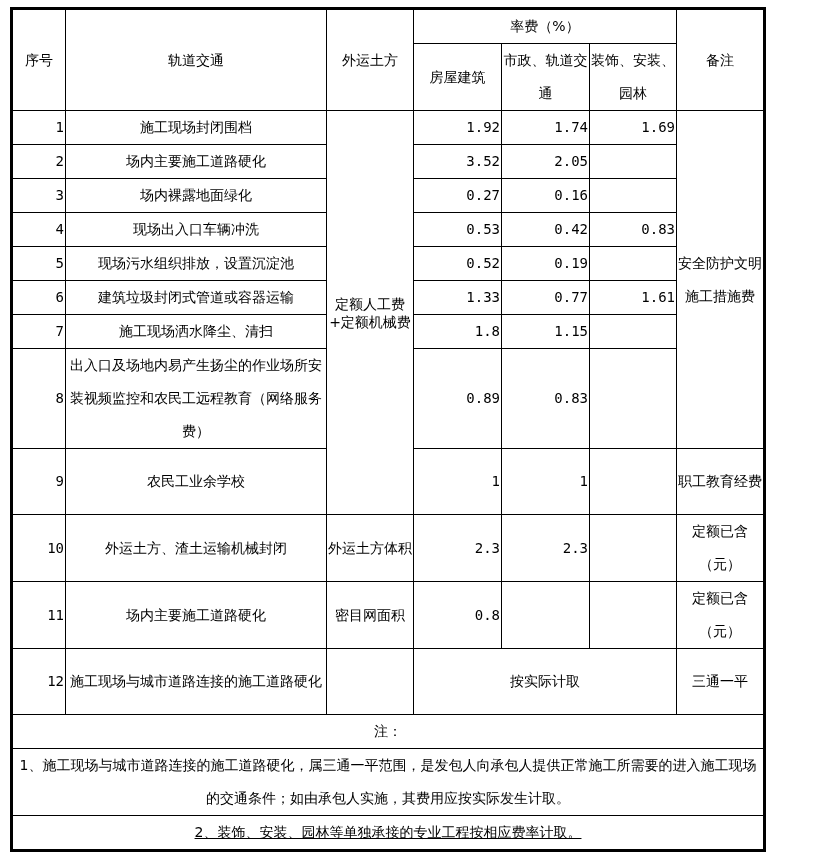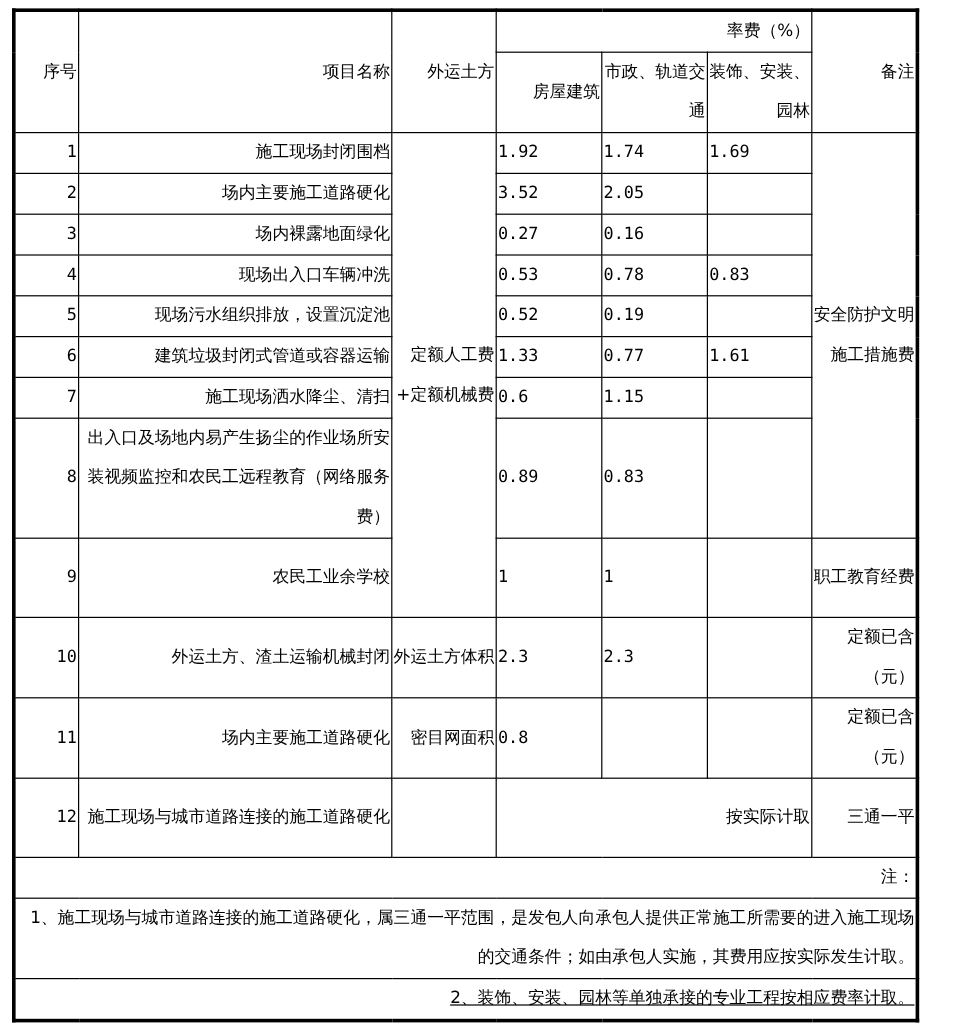--- a/index.html
+++ b/index.html
@@ -2,58 +2,58 @@
 <html><head>
 <meta charset="utf-8">
 <style>
   html, body { margin:0; padding:0; background:#ffffff; }
   body { width:816px; height:853px; position:relative; overflow:hidden;
          font-family:"DejaVu Sans", sans-serif; font-size:14px; color:#000; }
   table.fee { position:absolute; left:10px; top:7px; border-collapse:collapse;
               table-layout:fixed; width:756px; border:3px solid #000; }
   table.fee td { border:1px solid #000; padding:0 1px; vertical-align:middle;
                  line-height:33px; font-size:14px; word-break:break-all; overflow:hidden; }
-  td.num { font-family:"DejaVu Sans Mono", monospace; font-size:14px; padding-right:0; }
+  td.num { text-align:right; font-family:"DejaVu Sans Mono", monospace; font-size:14px; padding-right:0; }
   td.seq { text-align:right; padding-right:0; font-family:"DejaVu Sans Mono", monospace; }
-  td.left { text-align:right; }
+  td.left { text-align:center; }
   .r-h1 { height:34px; } .r-h2 { height:67px; }
   .r-s { height:33px; } .r-8 { height:99px; } .r-l { height:66px; }
   .r-note { height:32px; } .r-n1 { height:66px; } .r-n2 { height:34px;text-decoration:underline; }
 </style>
 </head>
 <body>
 
 <table class="fee">
   <colgroup>
     <col style="width:54px">
       <col style="width:261px">
       <col style="width:87px">
     <col style="width:88px">
       <col style="width:88px">
       <col style="width:87px">
       <col style="width:88px">
   </colgroup>
   <tbody>
       <tr class="r-h1">
     <td rowspan="2" class="left">序号</td>
-    <td rowspan="2" class="left">项目名称</td>
+    <td rowspan="2" class="left">轨道交通</td>
     <td rowspan="2" class="left">外运土方</td>
     <td colspan="3" class="left">率费（%）</td>
     <td rowspan="2" class="left">备注</td>
   </tr>
   <tr class="r-h2">
     <td class="left">房屋建筑</td>
     <td class="left">市政、轨道交通</td>
     <td class="left">装饰、安装、园林</td>
   </tr>
 
   <tr class="r-s">
     <td class="seq">1</td>
     <td class="left">施工现场封闭围档</td>
-    <td rowspan="9" class="left" style="line-height:33px">定额人工费+定额机械费</td>
+    <td rowspan="9" class="left" style="line-height:18px">定额人工费+定额机械费</td>
     <td class="num">1.92</td>
     <td class="num">1.74</td>
     <td class="num">1.69</td>
     <td rowspan="8" class="left">安全防护文明施工措施费</td>
   </tr>
   <tr class="r-s">
     <td class="seq">2</td>
     <td class="left">场内主要施工道路硬化</td>
     <td class="num">3.52</td>
     <td class="num">2.05</td>
@@ -63,41 +63,41 @@
     <td class="seq">3</td>
     <td class="left">场内裸露地面绿化</td>
     <td class="num">0.27</td>
     <td class="num">0.16</td>
     <td class="num"></td>
   </tr>
   <tr class="r-s">
     <td class="seq">4</td>
     <td class="left">现场出入口车辆冲洗</td>
     <td class="num">0.53</td>
-    <td class="num">0.78</td>
+    <td class="num">0.42</td>
     <td class="num">0.83</td>
   </tr>
   <tr class="r-s">
     <td class="seq">5</td>
     <td class="left">现场污水组织排放，设置沉淀池</td>
     <td class="num">0.52</td>
     <td class="num">0.19</td>
     <td class="num"></td>
   </tr>
   <tr class="r-s">
     <td class="seq">6</td>
     <td class="left">建筑垃圾封闭式管道或容器运输</td>
     <td class="num">1.33</td>
     <td class="num">0.77</td>
     <td class="num">1.61</td>
   </tr>
   <tr class="r-s">
     <td class="seq">7</td>
     <td class="left">施工现场洒水降尘、清扫</td>
-    <td class="num">0.6</td>
+    <td class="num">1.8</td>
     <td class="num">1.15</td>
     <td class="num"></td>
   </tr>
   <tr class="r-8">
     <td class="seq">8</td>
     <td class="left">出入口及场地内易产生扬尘的作业场所安装视频监控和农民工远程教育（网络服务费）</td>
     <td class="num">0.89</td>
     <td class="num">0.83</td>
     <td class="num"></td>
   </tr>

